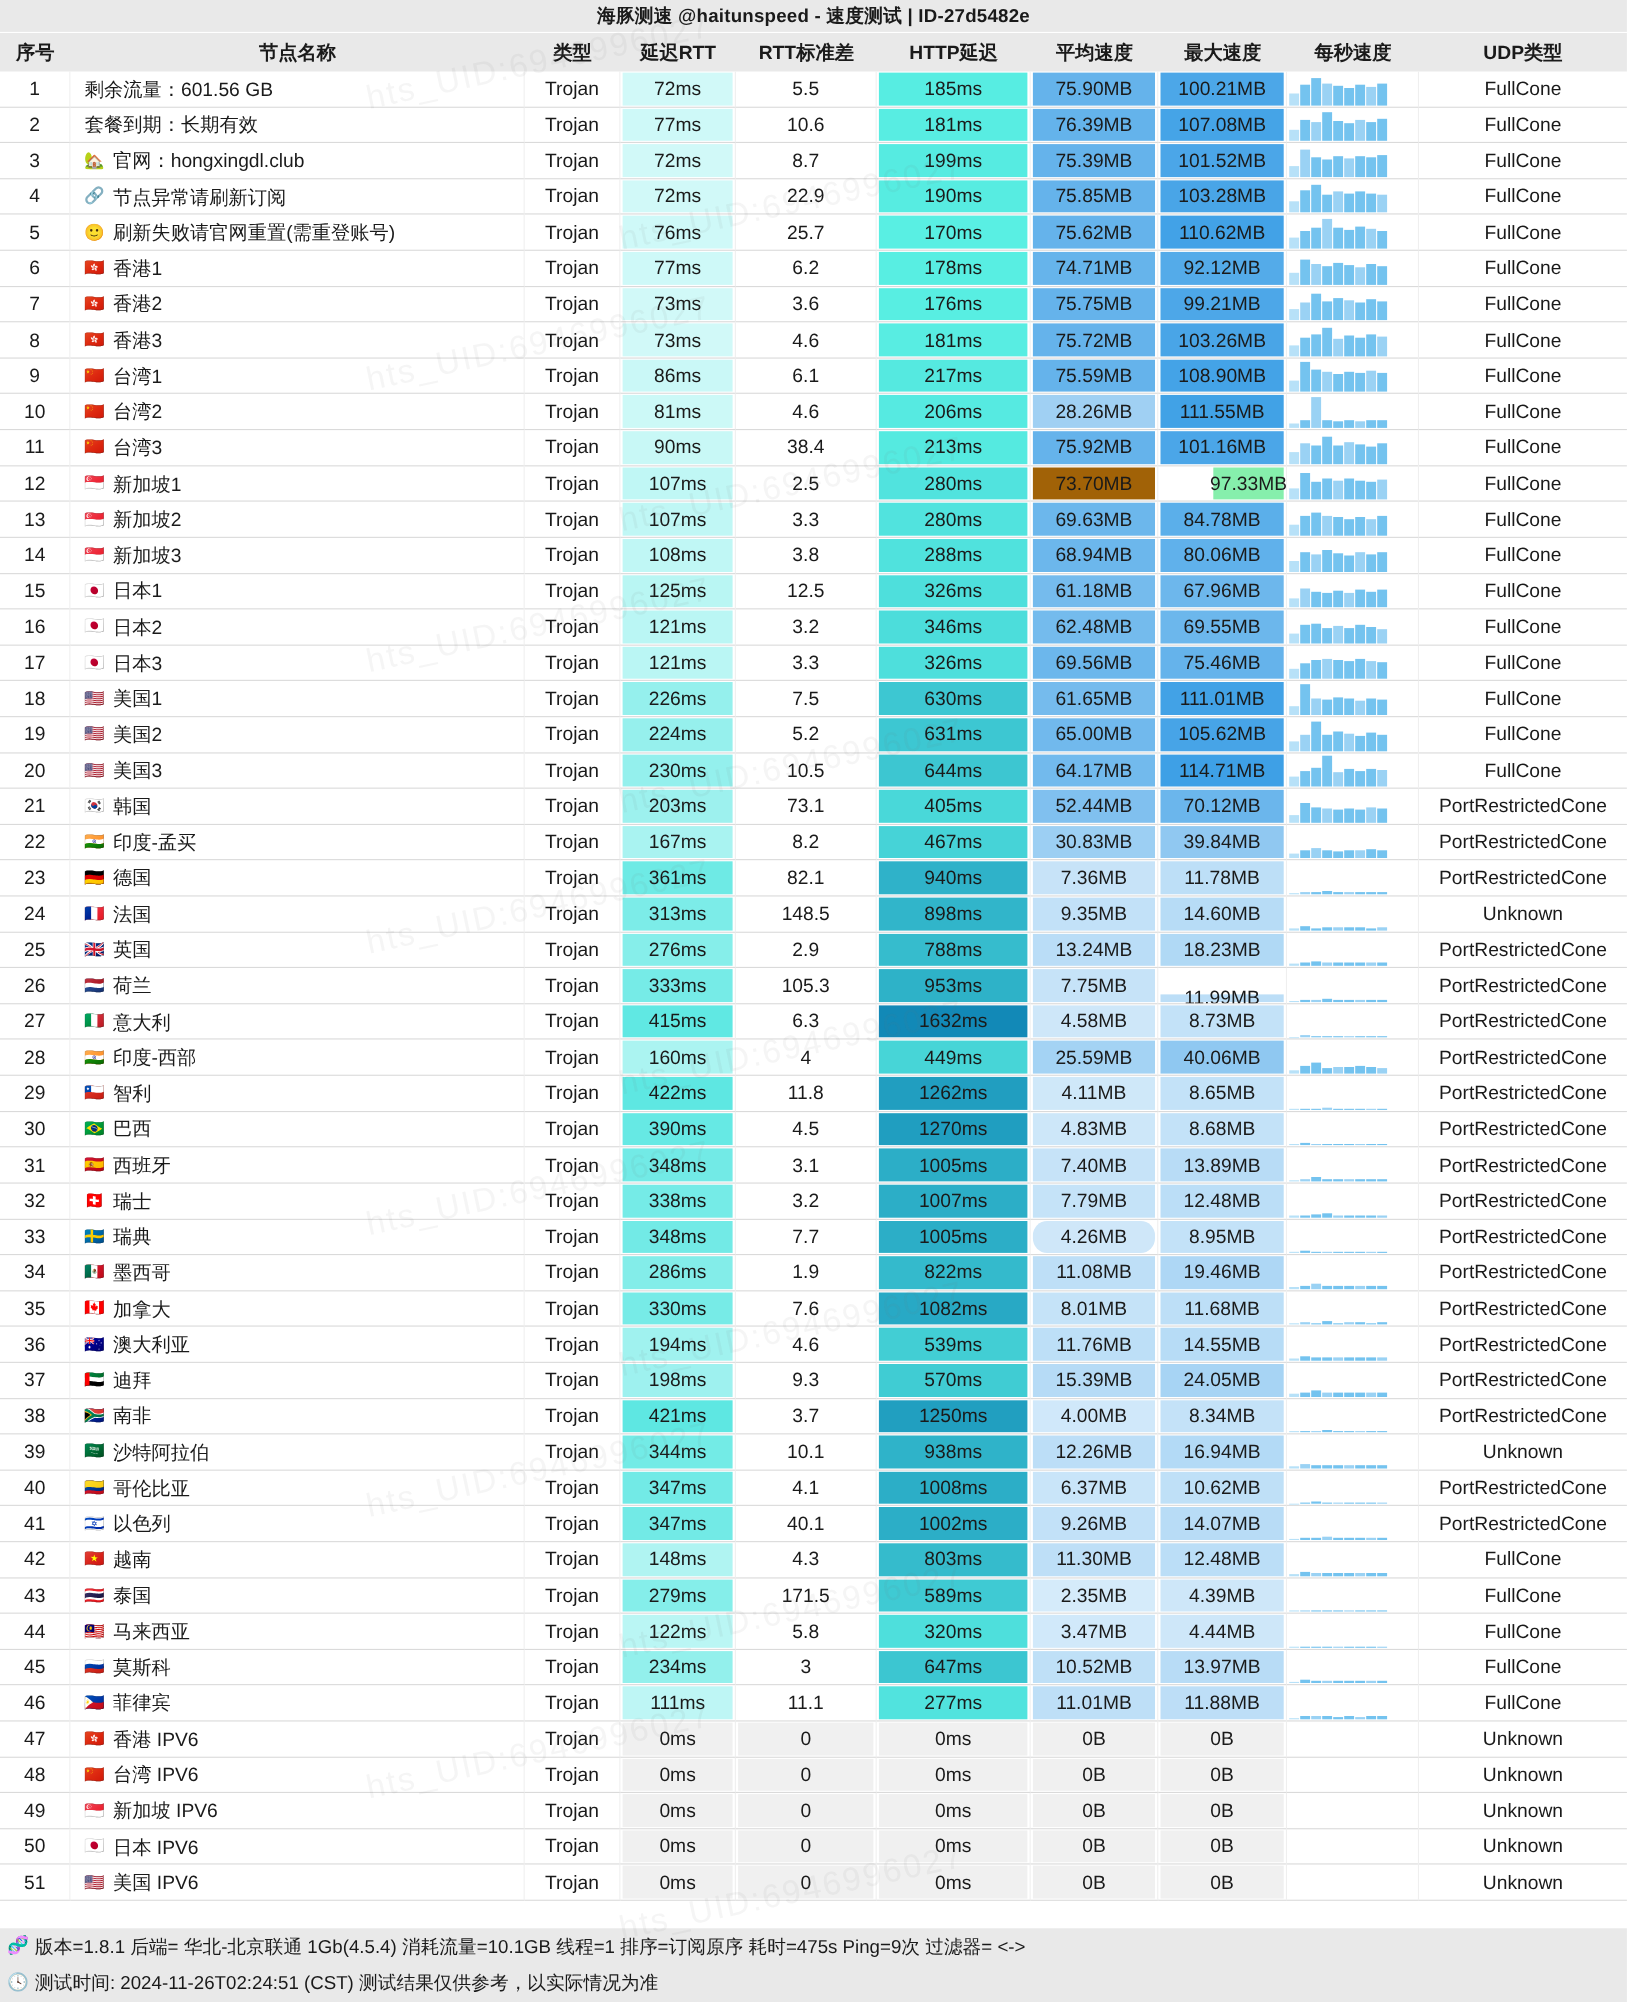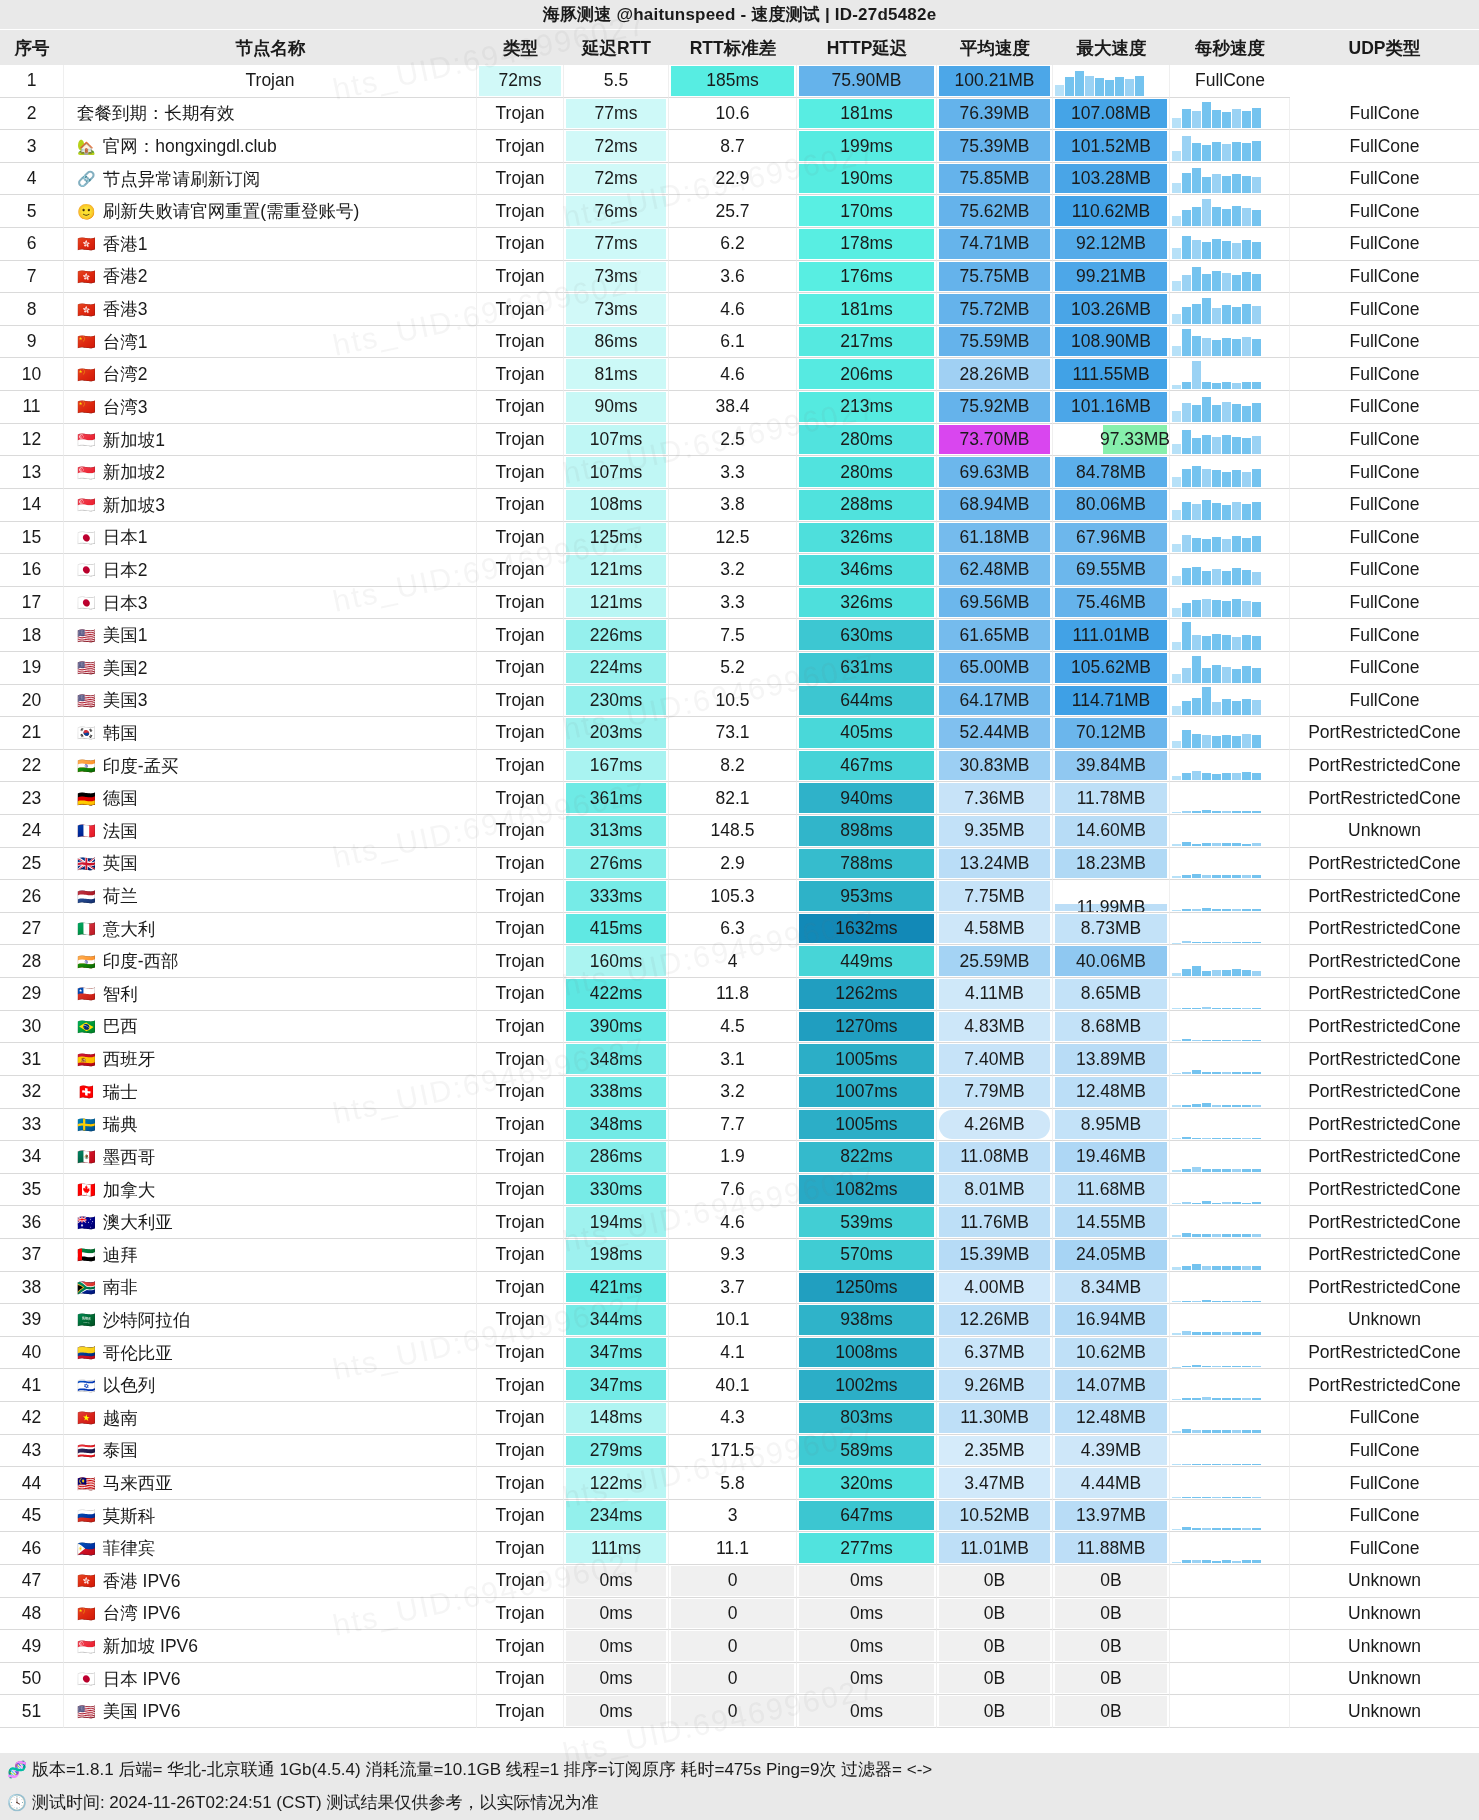--- a/index.html
+++ b/index.html
@@ -47,20 +47,23 @@
       <div class="hc">HTTP延迟</div>
       <div class="hc">平均速度</div>
       <div class="hc">最大速度</div>
       <div class="hc">每秒速度</div>
       <div class="hc">UDP类型</div>
     </div>
 
   <div class="tbody" id="tbody">
       <div class="row grid">
         <div class="c">1</div>
+        <div class="c name">
+          <span>剩余流量：601.56 GB</span>
+        </div>
         <div class="c">Trojan</div>
         <div class="c">
           <div class="box" style="background: rgb(209, 249, 248);">72ms</div>
         </div>
         <div class="c">5.5</div>
         <div class="c">
           <div class="box" style="background: rgb(87, 237, 226);">185ms</div>
         </div>
         <div class="c">
           <div class="box" style="background: rgb(101, 179, 235);">75.90MB</div>
@@ -440,21 +443,21 @@
         </div>
         <div class="c">Trojan</div>
         <div class="c">
           <div class="box" style="background: rgb(192, 247, 245);">107ms</div>
         </div>
         <div class="c">2.5</div>
         <div class="c">
           <div class="box" style="background: rgb(81, 227, 222);">280ms</div>
         </div>
         <div class="c">
-          <div class="box" style="background: #d946ef;">73.70MB</div>
+          <div class="box" style="background: #a16207;">73.70MB</div>
         </div>
         <div class="c">
           <div class="box" style="background: #86efac; margin-left: 48px;">97.33MB</div>
         </div>
         <div class="c">
           <div class="bars">
             <div class="bar" style="height: 35.2%; background: rgb(183, 225, 248);"></div>
             <div class="bar" style="height: 84.6%; background: rgb(116, 195, 239);"></div>
             <div class="bar" style="height: 57%; background: rgb(116, 195, 239);"></div>
             <div class="bar" style="height: 66%; background: rgb(116, 195, 239);"></div>

